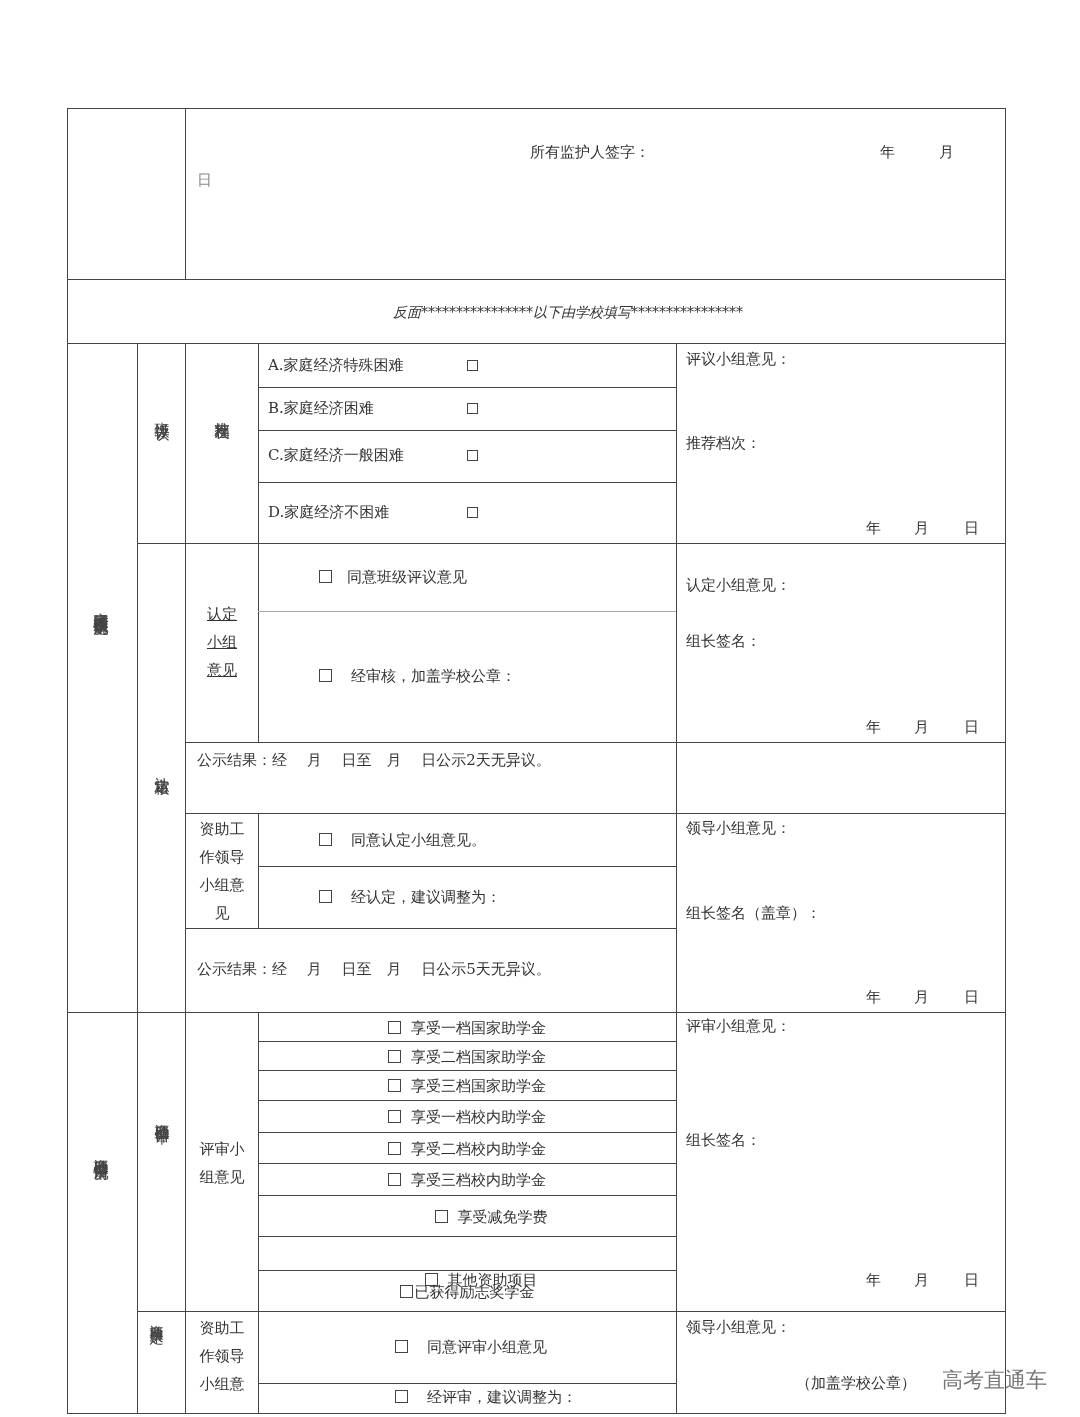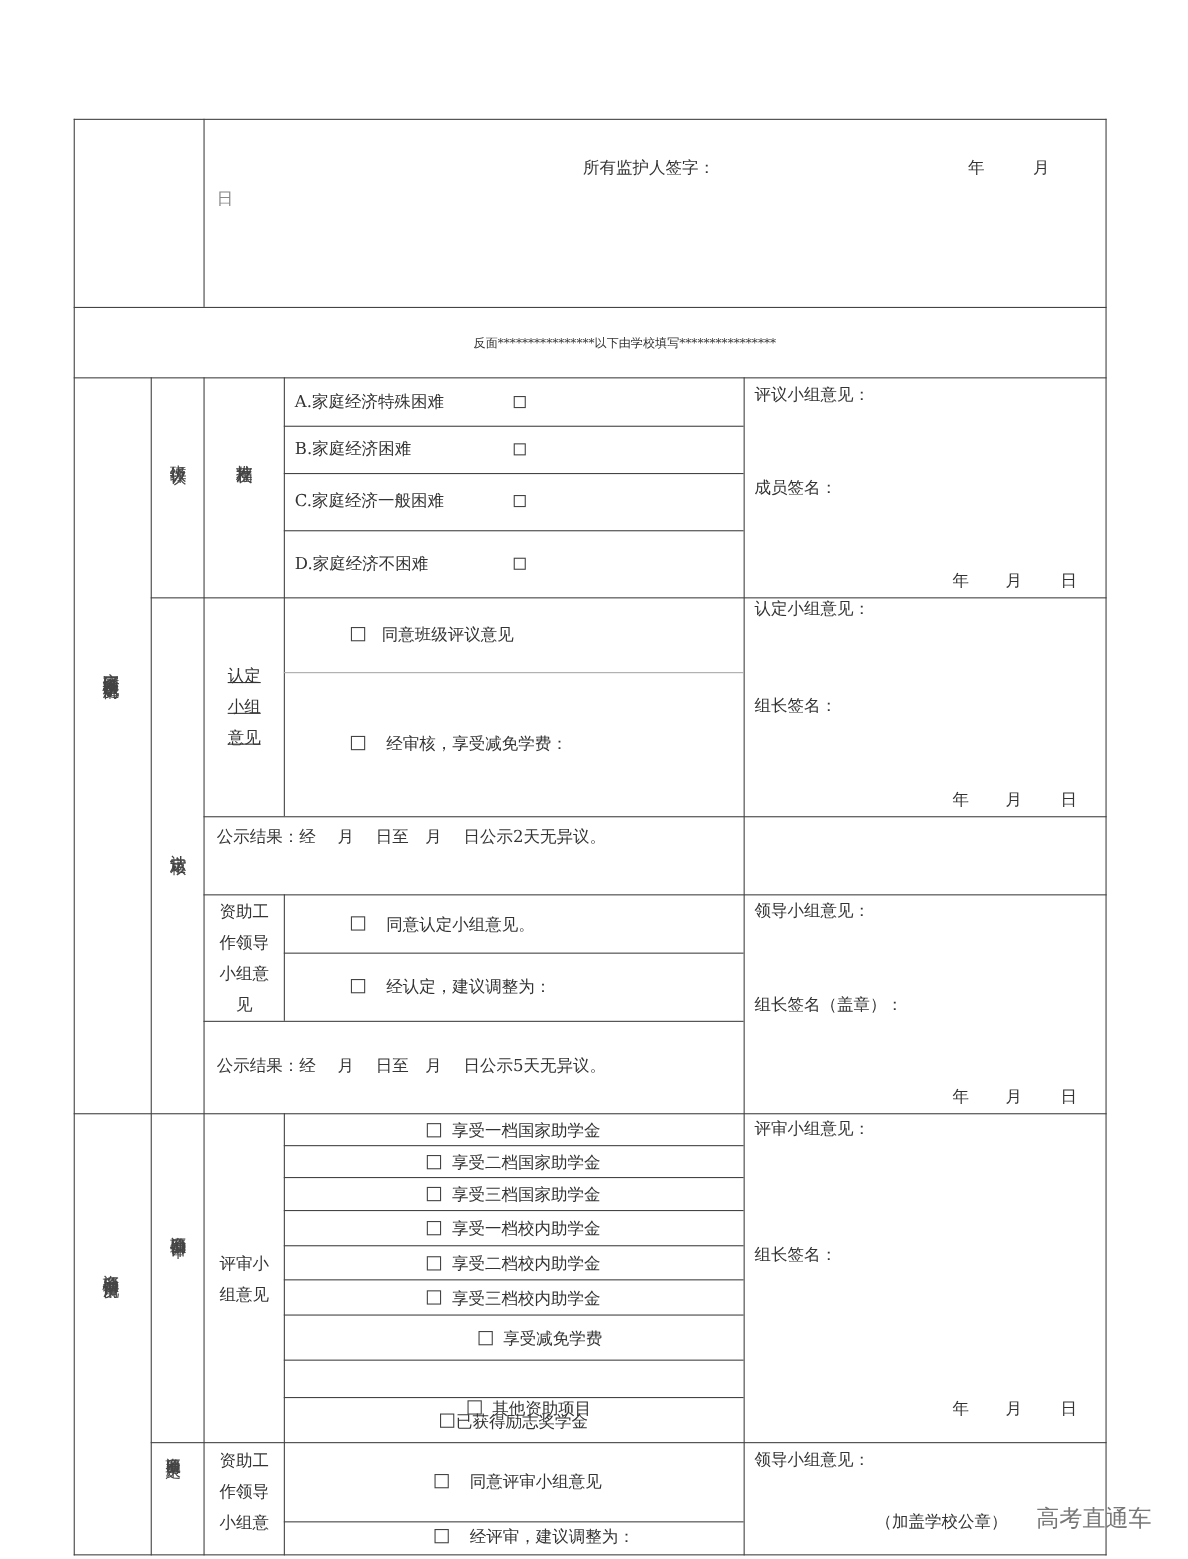--- a/index.html
+++ b/index.html
@@ -65,56 +65,56 @@
 <div class="line-h" style="left:258px; top:1270px; width:418px;"></div>
 <div class="line-h" style="left:137px; top:1311px; width:869px;"></div>
 <div class="line-h" style="left:258px; top:1383px; width:418px;"></div>
 
 <div class="txt" style="left:530px; top:145px;">所有监护人签字：</div>
 <div class="txt" style="left:880px; top:145px;">年</div>
 <div class="txt" style="left:939px; top:145px;">月</div>
 <div class="txt" style="left:197px; top:173px; color:#888;">日</div>
 <div class="abs" style="left:187px; top:110px; width:817px; height:167px;"></div>
 
-<div class="center-row" style="left:67px; top:304px; width:1002px; font-size:11px;">反面****************以下由学校填写****************</div>
+<div class="center-row" style="left:67px; top:304px; width:1002px; font-size:14px;font-style:italic;">反面****************以下由学校填写****************</div>
 
 <div class="vtxt" style="left:93px; top:600px; height:180px;">家庭经济困难认定情况</div>
 
 <div class="vtxt" style="left:154px; top:410px;">班级评议</div>
 <div class="vtxt" style="left:214px; top:410px;">推荐档次</div>
 
 <div class="txt" style="left:268px; top:358px;">A.家庭经济特殊困难</div>
 <span class="cb abs" style="left:467px; top:360px;"></span>
 <div class="txt" style="left:268px; top:401px;">B.家庭经济困难</div>
 <span class="cb abs" style="left:467px; top:403px;"></span>
 <div class="txt" style="left:268px; top:448px;">C.家庭经济一般困难</div>
 <span class="cb abs" style="left:467px; top:450px;"></span>
 <div class="txt" style="left:268px; top:505px;">D.家庭经济不困难</div>
 <span class="cb abs" style="left:467px; top:507px;"></span>
 
 <div class="txt" style="left:686px; top:352px;">评议小组意见：</div>
-<div class="txt" style="left:686px; top:436px;">成员签名：</div>
+<div class="txt" style="left:686px; top:436px;">推荐档次：</div>
 <div class="txt" style="left:866px; top:521px;">年</div>
 <div class="txt" style="left:914px; top:521px;">月</div>
 <div class="txt" style="left:964px; top:521px;">日</div>
 
 <div class="vtxt" style="left:154px; top:765px;">认定审核</div>
 <div class="stack" style="left:186px; top:600px; width:72px;text-decoration:underline;">
   <div>认定</div>
   <div>小组</div>
   <div>意见</div>
 </div>
 <div class="txt" style="left:319px; top:570px;font-family:Liberation Serif, serif;">
   <span class="cb"></span>&nbsp;&nbsp;&nbsp;&nbsp;<span>同意班级评议意见</span>
 </div>
 <div class="txt" style="left:319px; top:669px;">
-  <span class="cb"></span>&nbsp;&nbsp;&nbsp;&nbsp;<span>经审核，享受减免学费：</span>
+  <span class="cb"></span>&nbsp;&nbsp;&nbsp;&nbsp;<span>经审核，加盖学校公章：</span>
 </div>
 
-<div class="txt" style="left:686px; top:546px;text-align:right;">认定小组意见：</div>
+<div class="txt" style="left:686px; top:578px;text-align:right;">认定小组意见：</div>
 <div class="txt" style="left:686px; top:634px;">组长签名：</div>
 <div class="txt" style="left:866px; top:720px;">年</div>
 <div class="txt" style="left:914px; top:720px;">月</div>
 <div class="txt" style="left:964px; top:720px;">日</div>
 
 <div class="txt" style="left:197px; top:753px;">公示结果：经　 月　 日至　月　 日公示2天无异议。</div>
 
 <div class="stack" style="left:186px; top:815px; width:72px;">
   <div>资助工</div>
   <div>作领导</div>

